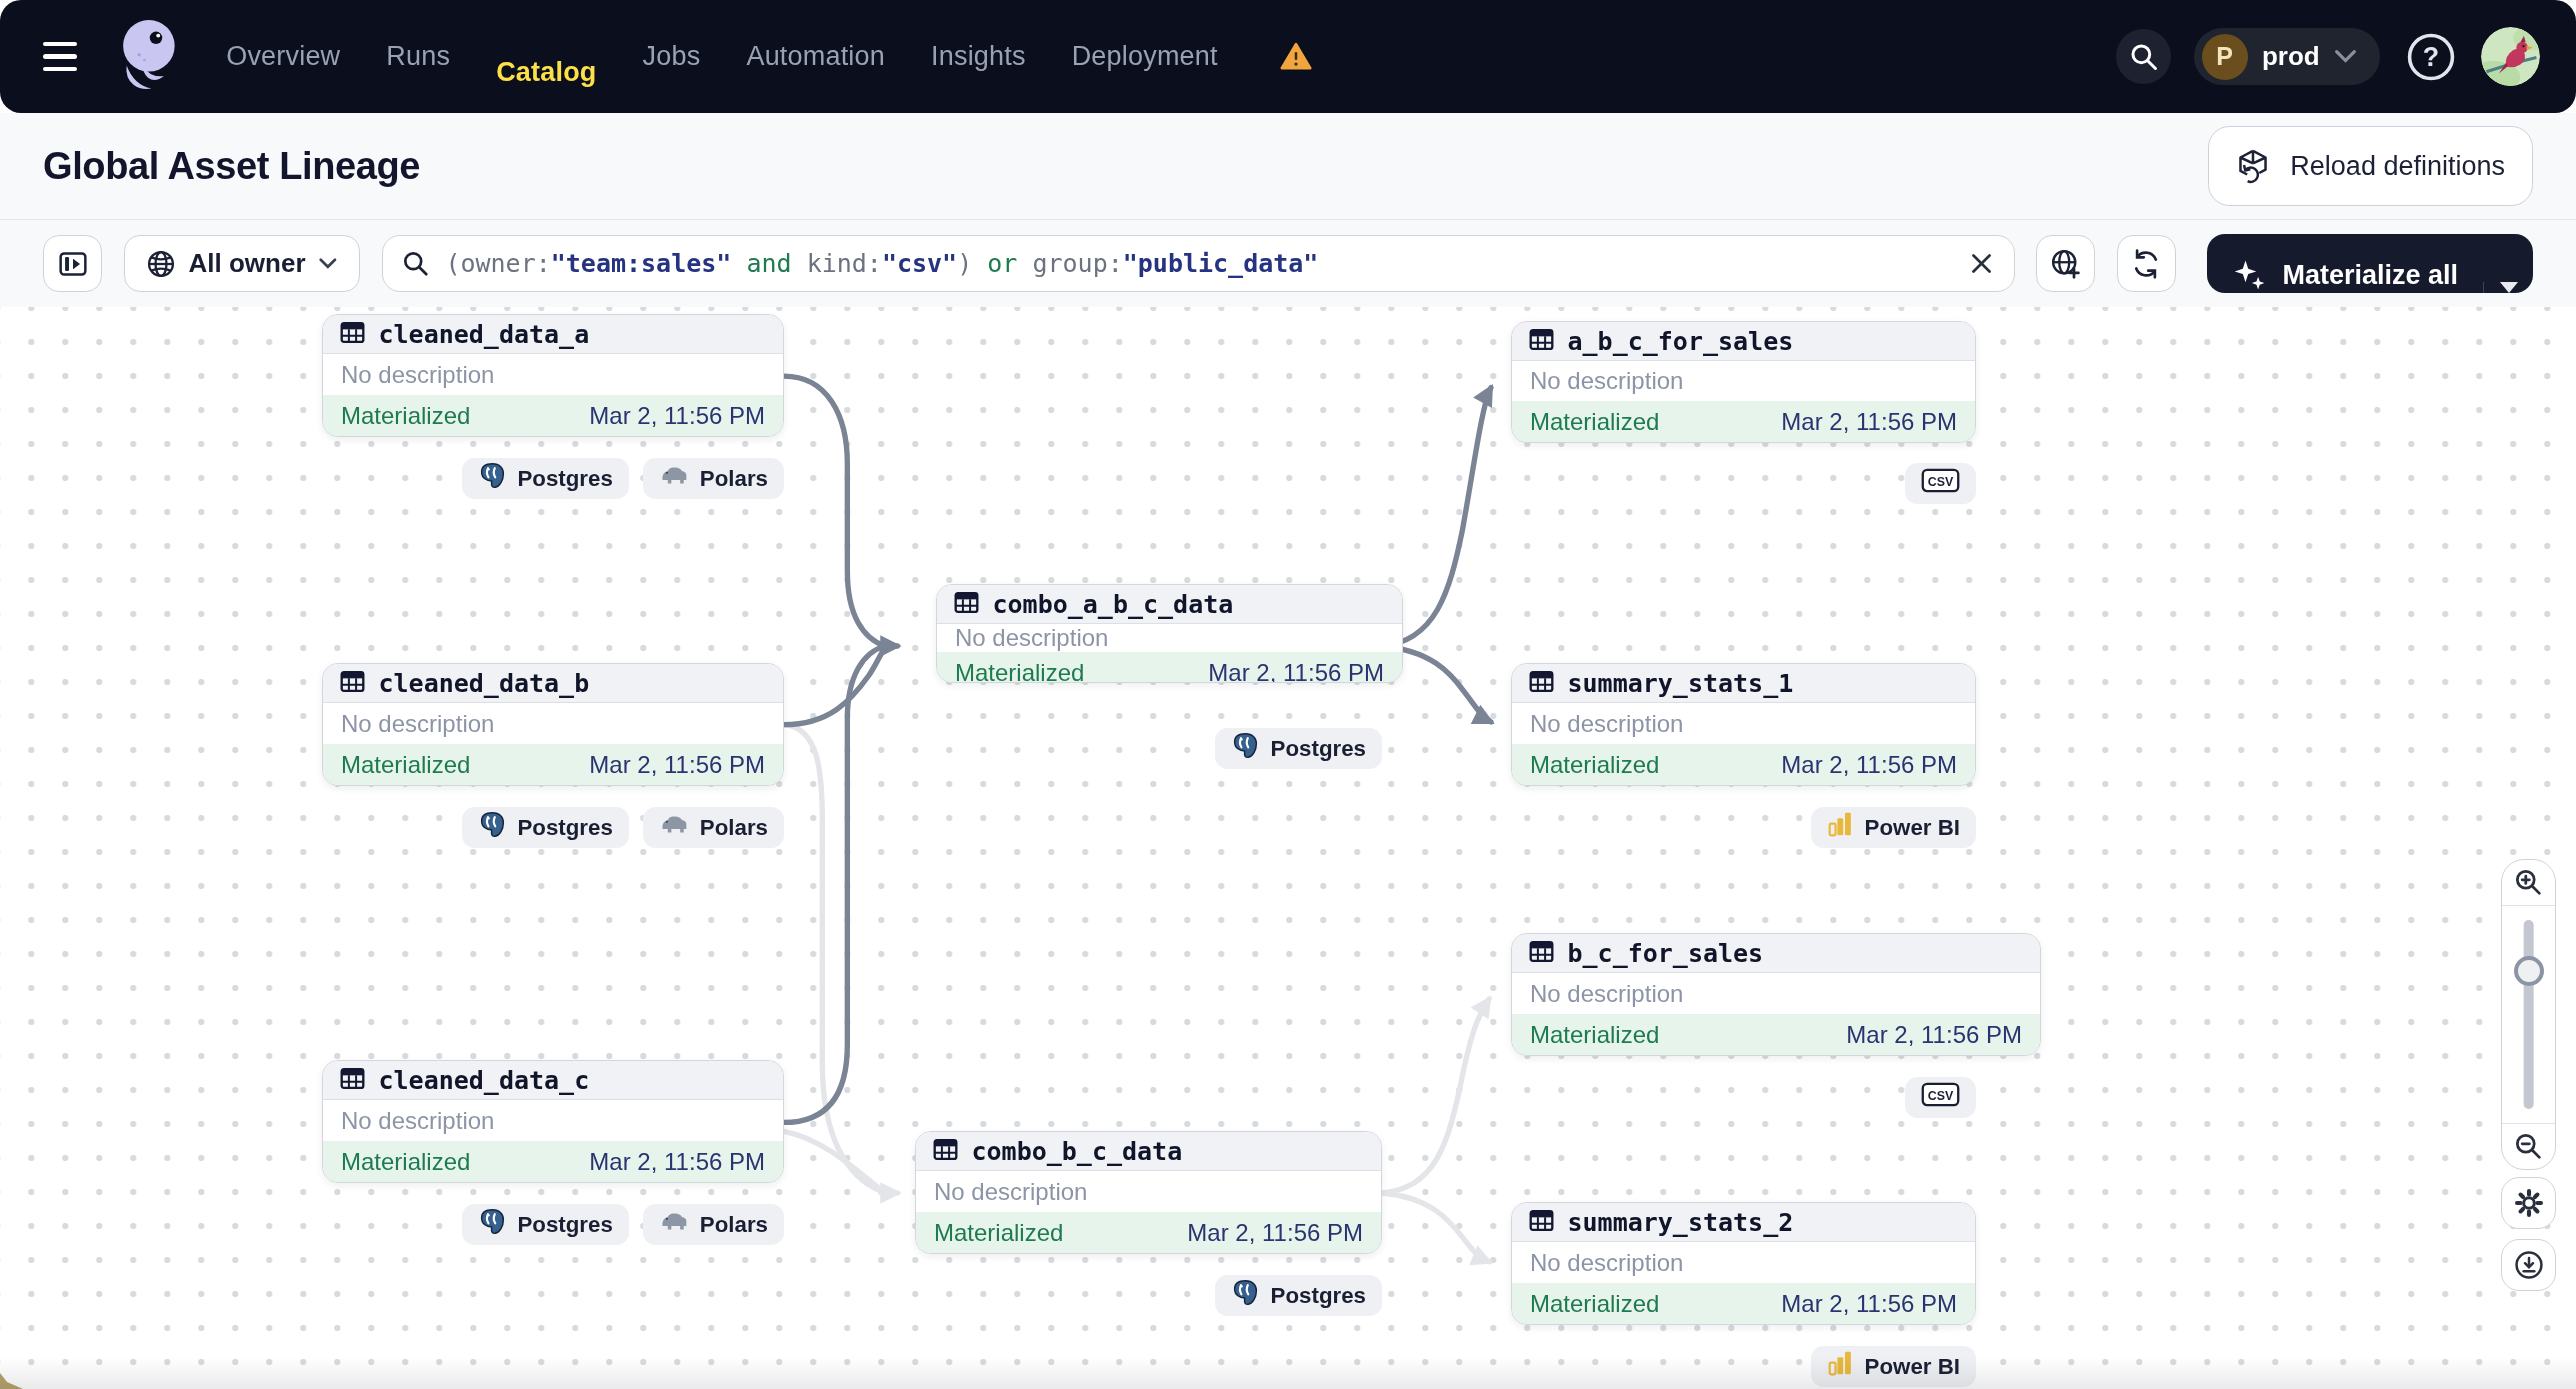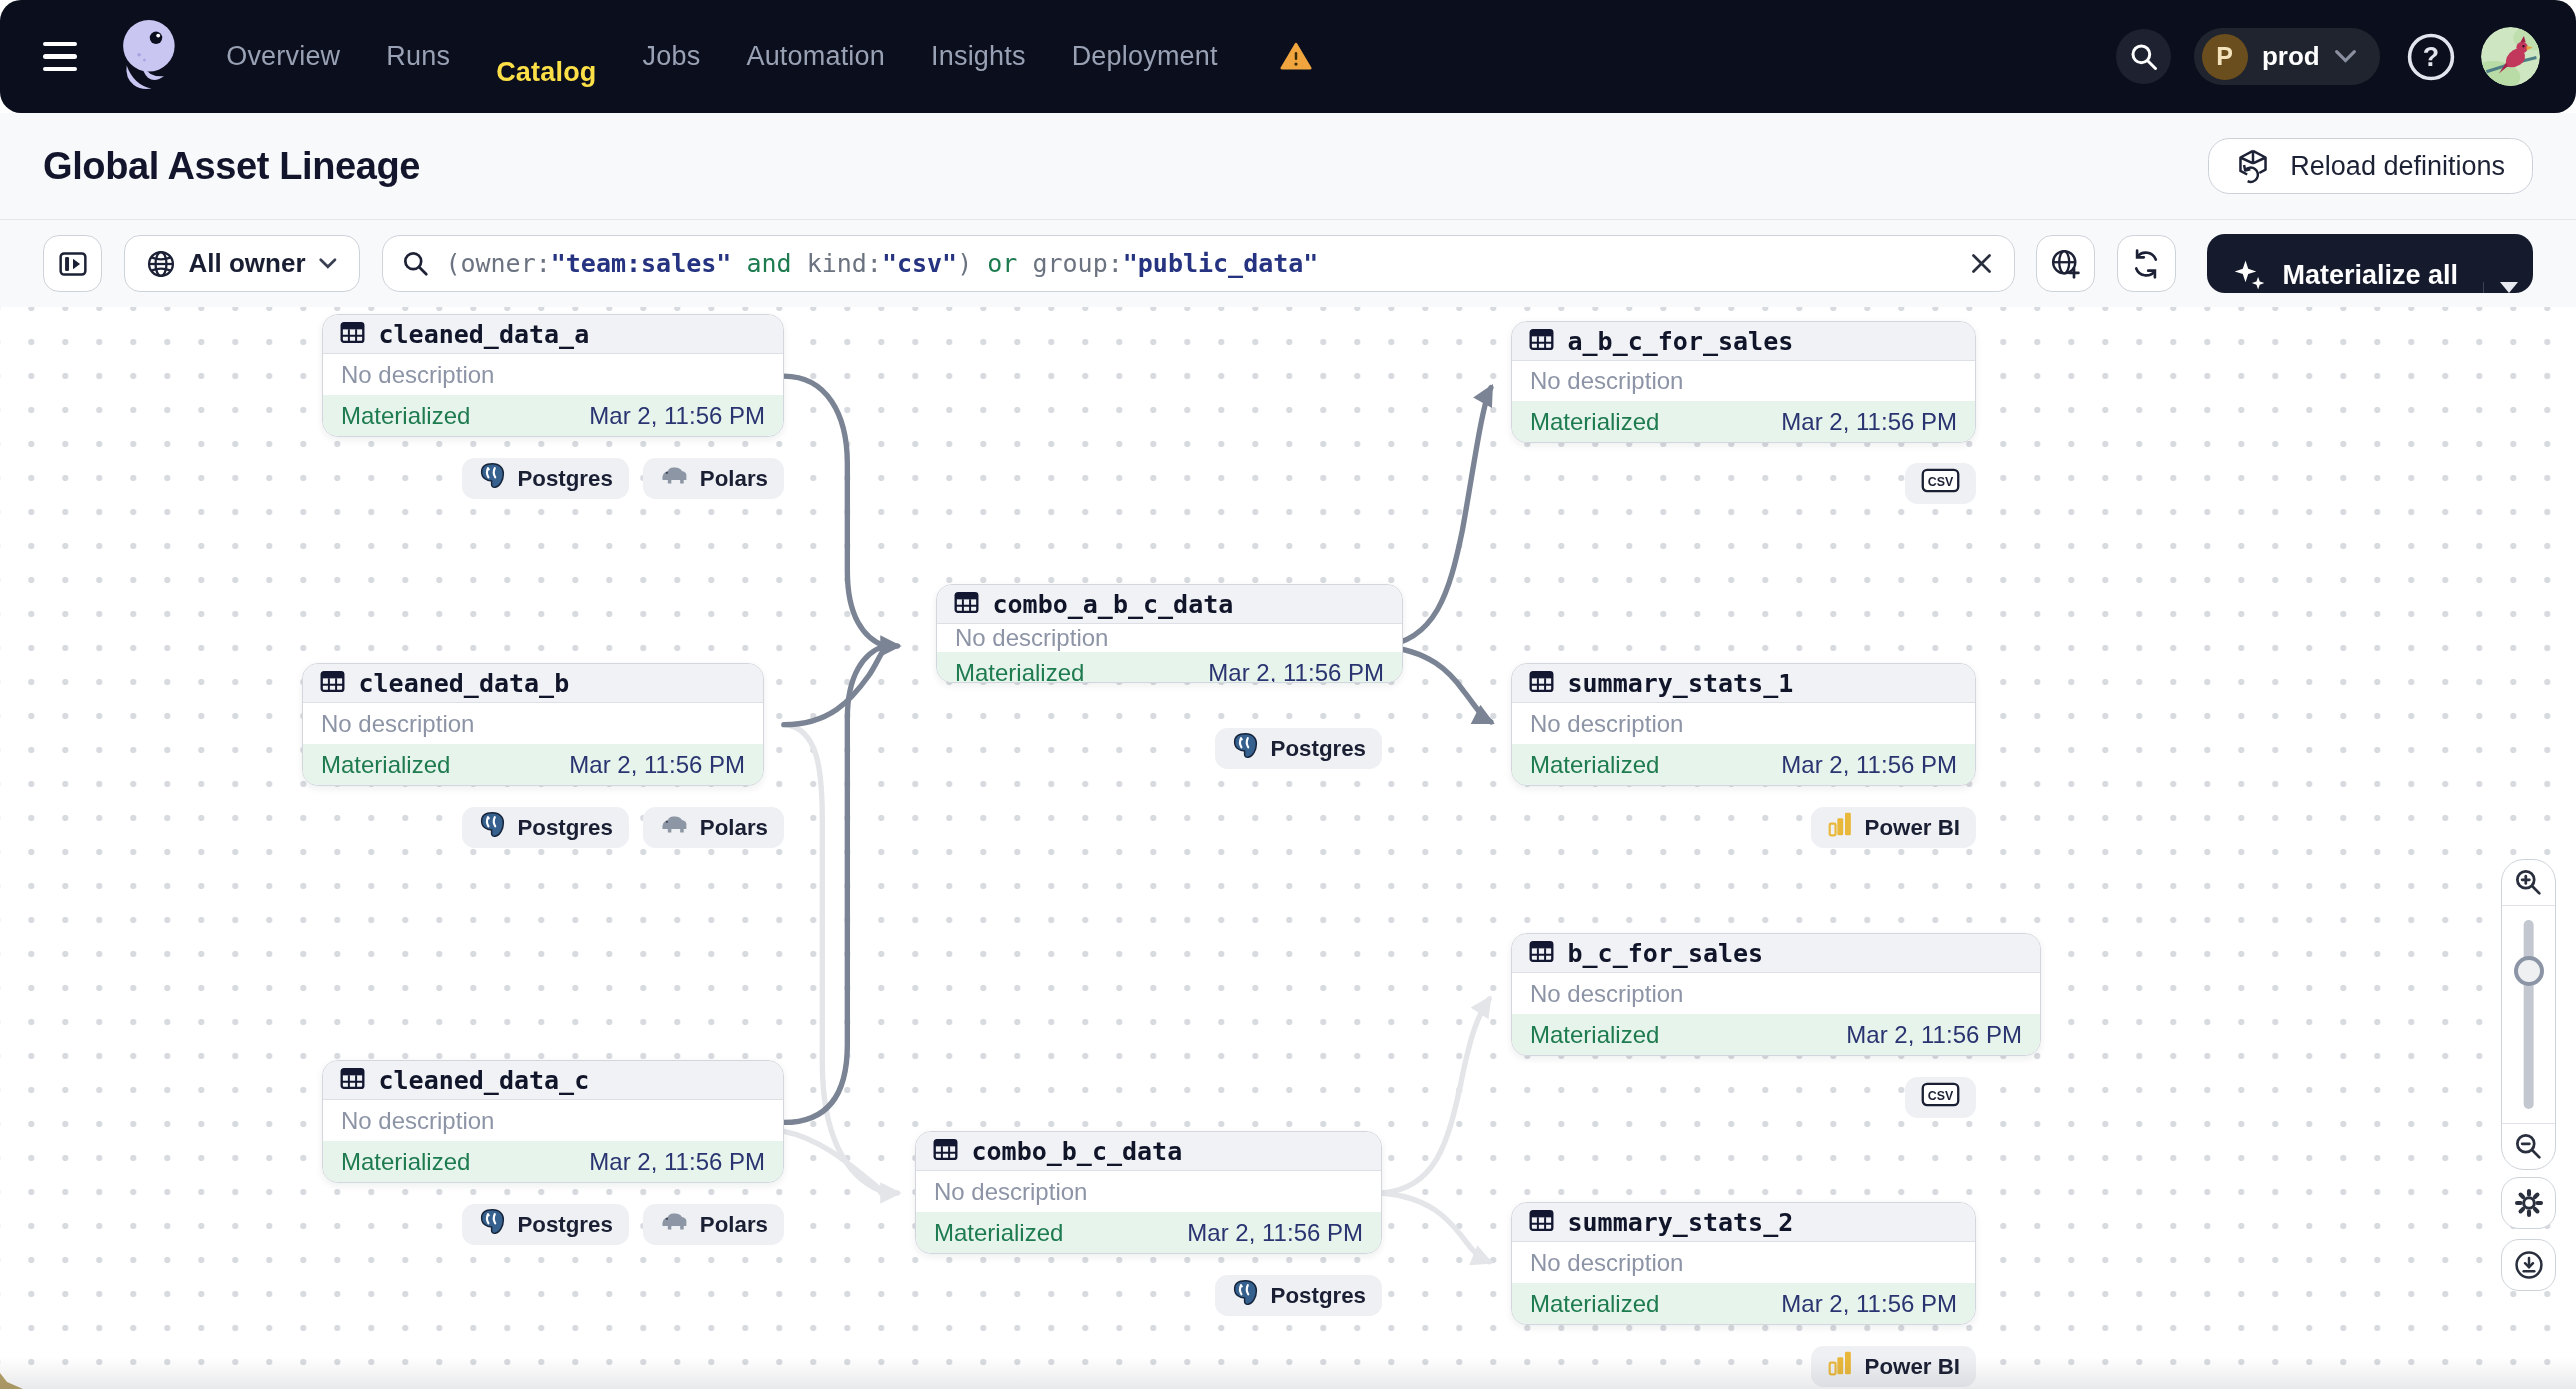--- a/index.html
+++ b/index.html
@@ -25,21 +25,21 @@
   .env-avatar { width:46px; height:46px; border-radius:50%; background:#6b4e1d; color:#f2e3bd;
     font-size:25px; font-weight:700; display:flex; align-items:center; justify-content:center; }
   .env-label { color:#fff; font-size:26px; font-weight:600; }
   .help-btn { width:55px; height:55px; display:flex; align-items:center; justify-content:center; cursor:pointer; }
   .user-avatar { width:59px; height:59px; border-radius:50%; overflow:hidden; cursor:pointer; }
 
   
   .titlebar { position:absolute; top:113px; left:0; width:2576px; height:107px; background:#f8f9fb;
     border-bottom:1.8px solid #e4e6ea; display:flex; align-items:center; padding:0 43px; }
   .page-title { font-size:38px; font-weight:700; color:#12152b; letter-spacing:-0.4px; }
-  .reload-btn { margin-left:auto; height:56px; background:#fff; border:1.8px solid #ccd1d9; border-radius:21.5px;
+  .reload-btn { margin-left:auto; height:80px; background:#fff; border:1.8px solid #ccd1d9; border-radius:21.5px;
     display:flex; align-items:center; gap:20px; padding:0 27px; font-size:27px; color:#1c2135; cursor:pointer; }
 
   
   .filterbar { position:absolute; top:220px; left:0; width:2576px; height:88px; background:#f8f9fb;
     border-bottom:1.8px solid #c9ccd2; display:flex; align-items:center; gap:21.5px; padding:0 43px; }
   .fbtn { height:57px; background:#fff; border:1.8px solid #ced3da; border-radius:16px;
     display:flex; align-items:center; justify-content:center; cursor:pointer; }
   .toggle-btn { width:59px; }
   .scope-btn { padding:0 21.5px; gap:12.5px; font-size:26px; font-weight:600; color:#1a1e33; }
   .search-box { flex:1; height:57px; background:#fff; border:1.8px solid #ced3da; border-radius:18px;
@@ -307,21 +307,21 @@
           <span>Postgres</span>
         </div>
         <div class="tag">
           <span><svg width="30" height="23" viewBox="0 0 34 26">
       <path d="M4 18 Q3 10 10 8 Q12 3 18 4 Q24 4 26 8 Q32 9 31 15 L31 18 L28 18 L28 22 L24 22 L24 18 L14 18 L14 22 L10 22 L10 18 Z" fill="#8d96a4"></path>
       <circle cx="9" cy="10" r="1.2" fill="#3c4250"></circle>
             </svg></span>
           <span>Polars</span>
         </div>
       </div>
-      <div class="node" style="left: 302px; top: 356px; width: 462px; height: 123px;">
+      <div class="node" style="left: 322px; top: 356px; width: 462px; height: 123px;">
     <div class="node-header">
       <span><svg width="27" height="27" viewBox="0 0 30 30">
       <rect x="3" y="4.5" width="24" height="21" rx="2.5" fill="none" stroke="#131731" stroke-width="2.6"></rect>
       <rect x="3" y="4.5" width="24" height="7" fill="#131731"></rect>
       <line x1="3" y1="18.5" x2="27" y2="18.5" stroke="#131731" stroke-width="2.2"></line>
       <line x1="11" y1="11.5" x2="11" y2="25.5" stroke="#131731" stroke-width="2.2"></line>
       <line x1="19" y1="11.5" x2="19" y2="25.5" stroke="#131731" stroke-width="2.2"></line>
             </svg></span>
       <span class="node-name">cleaned_data_b</span>
     </div>

